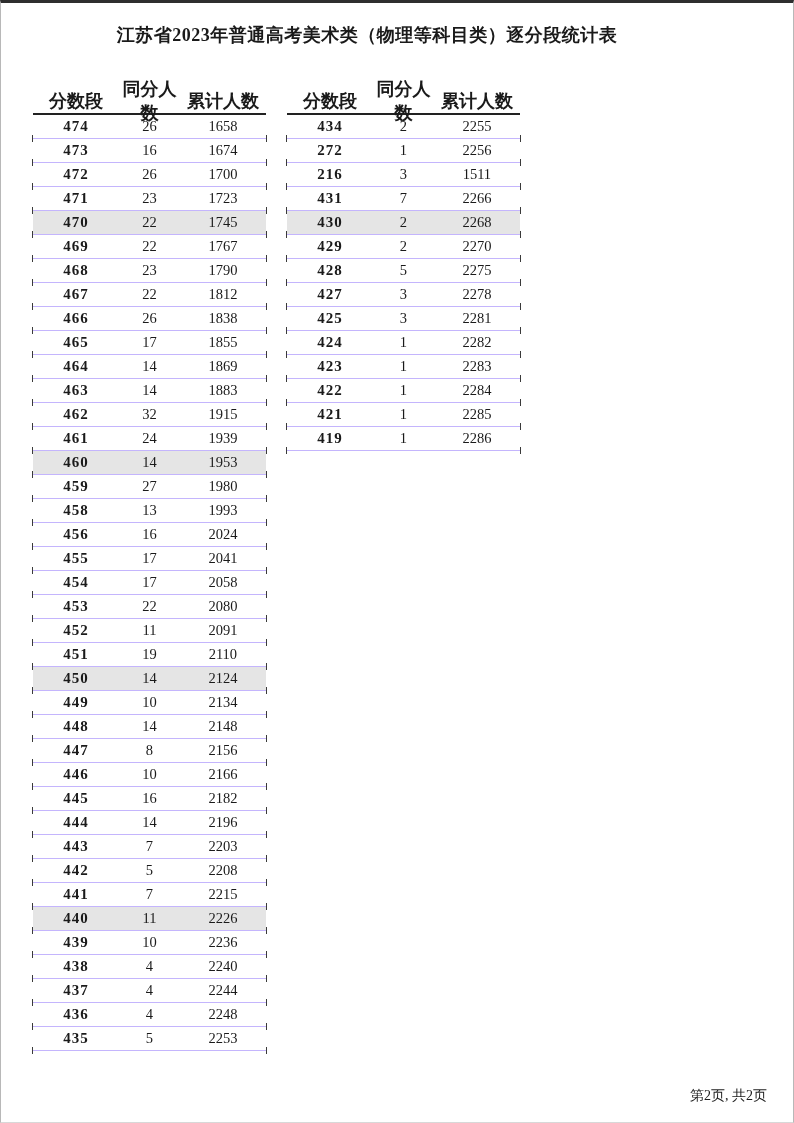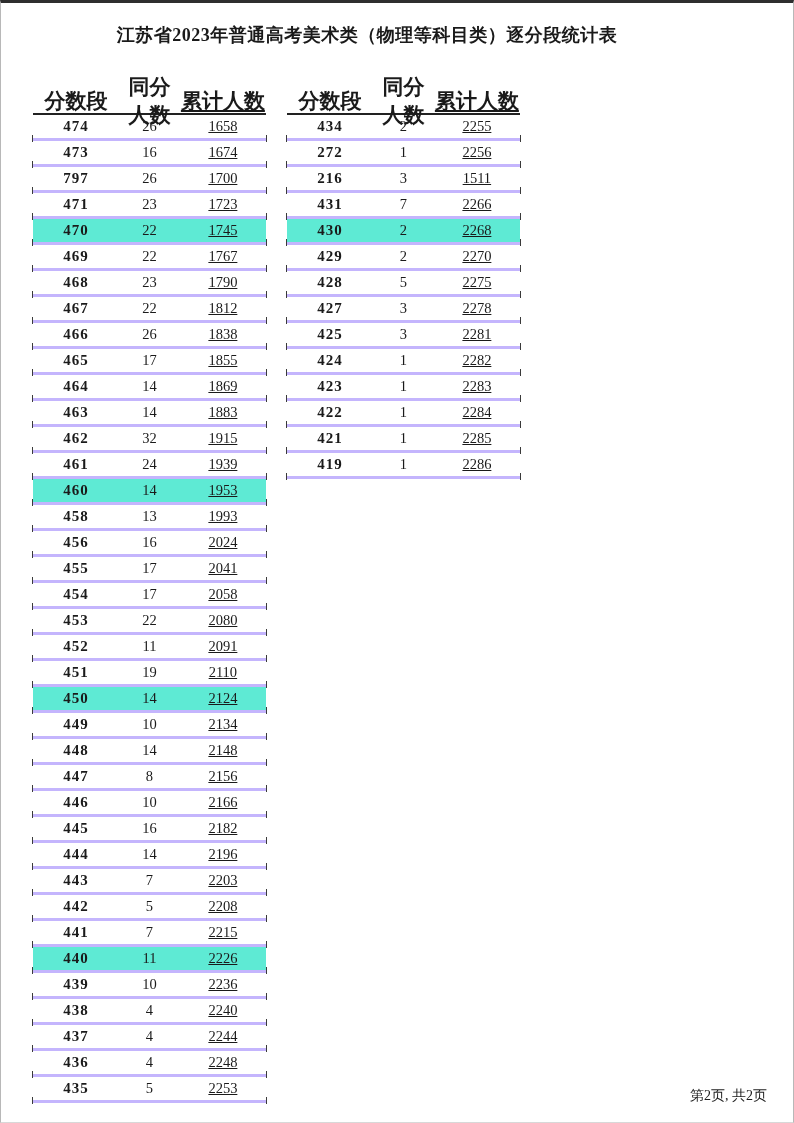--- a/index.html
+++ b/index.html
@@ -51,51 +51,51 @@
     top: 86px;
     width: 233px;
   }
   .table-left  { left: 32px; }
   .table-right { left: 286px; }
   .thead {
     display: flex;
     height: 24px;
     align-items: center;
     font-weight: bold;
-    font-size: 21px;
+    font-size: 18px;
     border-bottom: 2px solid #222222;
   }
   .c { display: inline-block; text-align: center; }
   .c1 { width: 37%; }
   .c2 { width: 26%; }
-  .c3 { width: 37%; text-decoration: underline; }
+  .c3 { width: 37%; }
   .row {
     display: flex;
     height: 23px;
     align-items: center;
     font-size: 14.5px;
-    border-bottom: 3px solid #c4b5fd;
+    border-bottom: 1px solid #c4b5fd;
     position: relative;
   }
   .row::before, .row::after {
     content: "";
     position: absolute;
     bottom: -4px;
     width: 1px;
     height: 7px;
     background: #3a3a3a;
   }
   .row::before { left: -1px; }
   .row::after  { right: -1px; }
   .row .score {
     font-weight: bold;
     font-size: 15px;
     letter-spacing: 1px;
   }
-  .row.hl { background: #5eead4; }
+  .row.hl { background: #e5e5e5; }
   .footer {
     position: absolute;
     top: 1084px;
     right: 26px;
     font-size: 14px;
     white-space: nowrap;
   }
 </style>
 </head>
 <body>
@@ -119,21 +119,21 @@
           <span class="c c3">1658</span>
         </div>
 
         <div class="row">
           <span class="c c1 score">473</span>
           <span class="c c2">16</span>
           <span class="c c3">1674</span>
         </div>
 
         <div class="row">
-          <span class="c c1 score">797</span>
+          <span class="c c1 score">472</span>
           <span class="c c2">26</span>
           <span class="c c3">1700</span>
         </div>
 
         <div class="row">
           <span class="c c1 score">471</span>
           <span class="c c2">23</span>
           <span class="c c3">1723</span>
         </div>
 
@@ -196,20 +196,25 @@
           <span class="c c2">24</span>
           <span class="c c3">1939</span>
         </div>
 
         <div class="row hl">
           <span class="c c1 score">460</span>
           <span class="c c2">14</span>
           <span class="c c3">1953</span>
         </div>
 
+        <div class="row">
+          <span class="c c1 score">459</span>
+          <span class="c c2">27</span>
+          <span class="c c3">1980</span>
+        </div>
 
         <div class="row">
           <span class="c c1 score">458</span>
           <span class="c c2">13</span>
           <span class="c c3">1993</span>
         </div>
 
 
         <div class="row">
           <span class="c c1 score">456</span>

